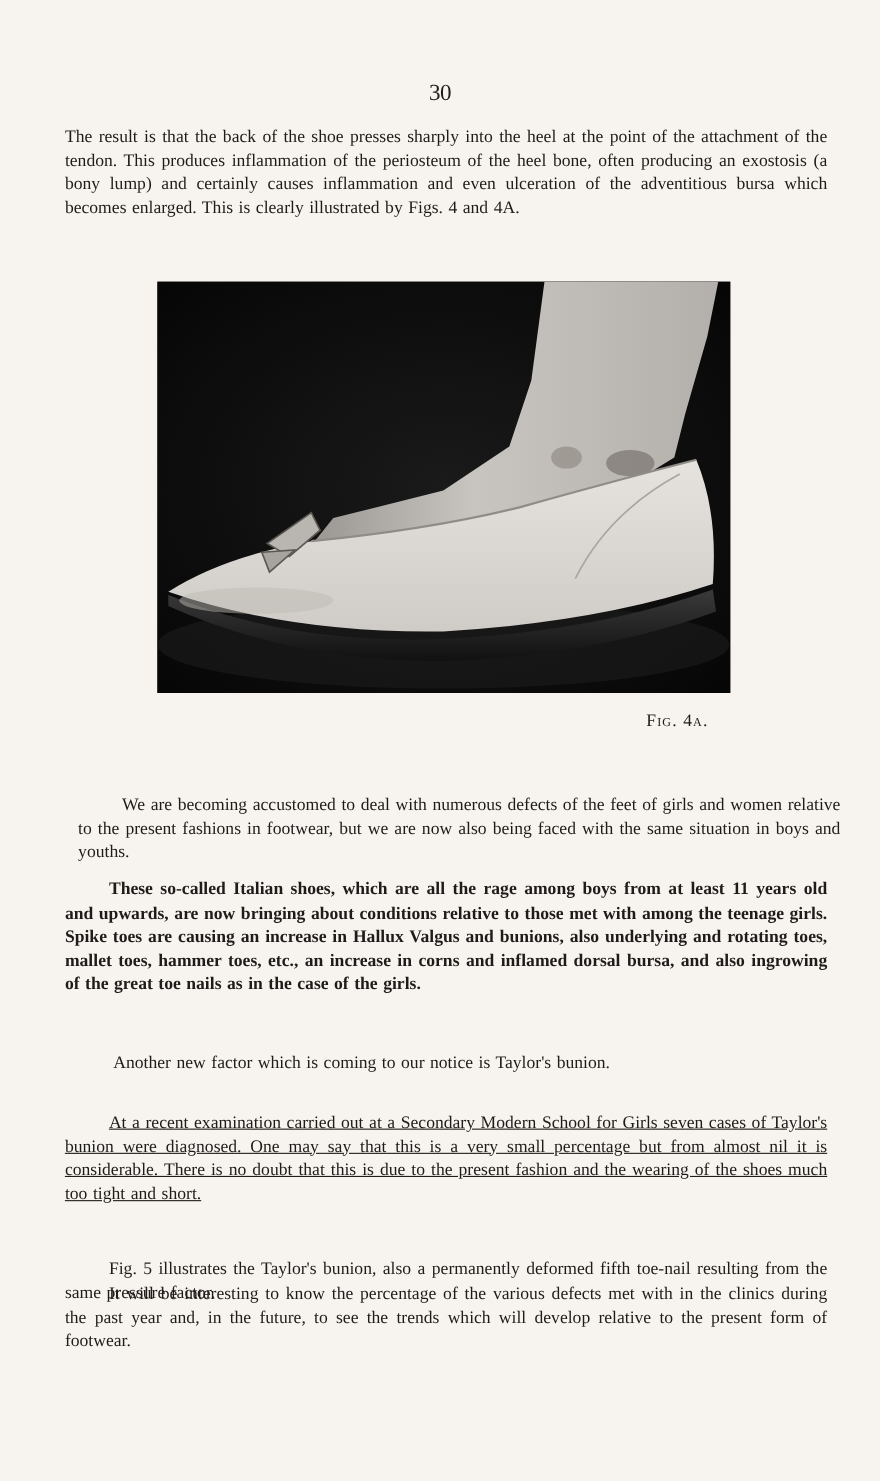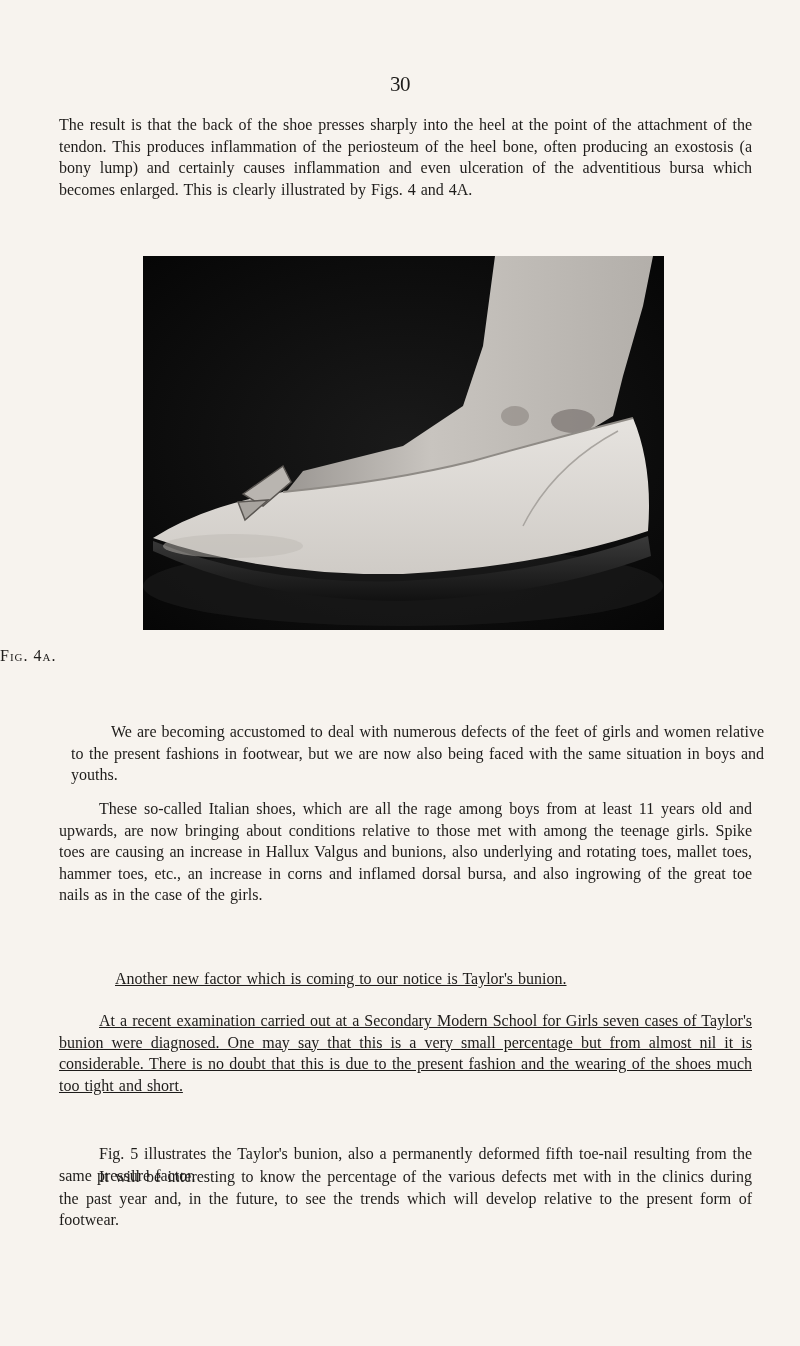--- a/index.html
+++ b/index.html
@@ -31,21 +31,21 @@
       font-size: 16px;
       line-height: 21.5px;
       text-align: justify;
       word-spacing: 1px;
     }
     .para.indent {
       text-indent: 40px;
     }
     .p1 { top: 114px; }
     .p2 { top: 709px; }
-    .p3 { top: 798px; }
+    .p3 { top: 798px; font-weight: bold; }
     .p4 { top: 952px; }
     .p5 { top: 1010px; }
     .p6 { top: 1143px; }
     .p7 { top: 1166px; }
 
     .figure {
       position: absolute;
       left: 143px;
       top: 256px;
       width: 521px;
@@ -54,21 +54,21 @@
       overflow: hidden;
     }
     .figure svg {
       display: block;
     }
     .caption {
       position: absolute;
       top: 647px;
       left: 0;
       width: 644px;
-      text-align: left;
+      text-align: right;
       font-size: 16px;
       letter-spacing: 1px;
       font-variant: small-caps;
     }
   </style>
 </head>
 <body>
 
 <div class="page-number">30</div>
 
@@ -116,16 +116,16 @@
     <path d="M95 246 L125 244 L102 264 Z" fill="#a7a39e" stroke="#5a5652" stroke-width="1.5"></path>
 
     <ellipse cx="90" cy="290" rx="70" ry="12" fill="#bdb9b4" opacity="0.5"></ellipse>
   </svg>
 </div>
 
 <div class="caption">Fig. 4a.</div>
 
 <p class="para indent p2" style="margin:12px;">We are becoming accustomed to deal with numerous defects of the feet of girls and women relative to the present fashions in footwear, but we are now also being faced with the same situation in boys and youths.</p>
 <p class="para indent p3" style="margin:0;">These so-called Italian shoes, which are all the rage among boys from at least 11 years old and upwards, are now bringing about conditions relative to those met with among the teenage girls.  Spike toes are causing an increase in Hallux Valgus and bunions, also underlying and rotating toes, mallet toes, hammer toes, etc., an increase in corns and inflamed dorsal bursa, and also ingrowing of the great toe nails as in the case of the girls.</p>
-<p class="para indent p4" style="margin:16px;text-decoration:underline;">Another new factor which is coming to our notice is Taylor's bunion.</p>
+<p class="para indent p4" style="margin:4px;">Another new factor which is coming to our notice is Taylor's bunion.</p>
 <p class="para indent p5" style="margin:0;text-decoration:underline;">At a recent examination carried out at a Secondary Modern School for Girls seven cases of Taylor's bunion were diagnosed.  One may say that this is a very small percentage but from almost nil it is considerable.  There is no doubt that this is due to the present fashion and the wearing of the shoes much too tight and short.</p>
 <p class="para indent p6" style="margin:0;">Fig. 5 illustrates the Taylor's bunion, also a permanently deformed fifth toe-nail resulting from the same pressure factor.</p>
 <p class="para indent p7" style="margin:0;">It will be interesting to know the percentage of the various defects met with in the clinics during the past year and, in the future, to see the trends which will develop relative to the present form of footwear.</p>
 
 </body></html>

